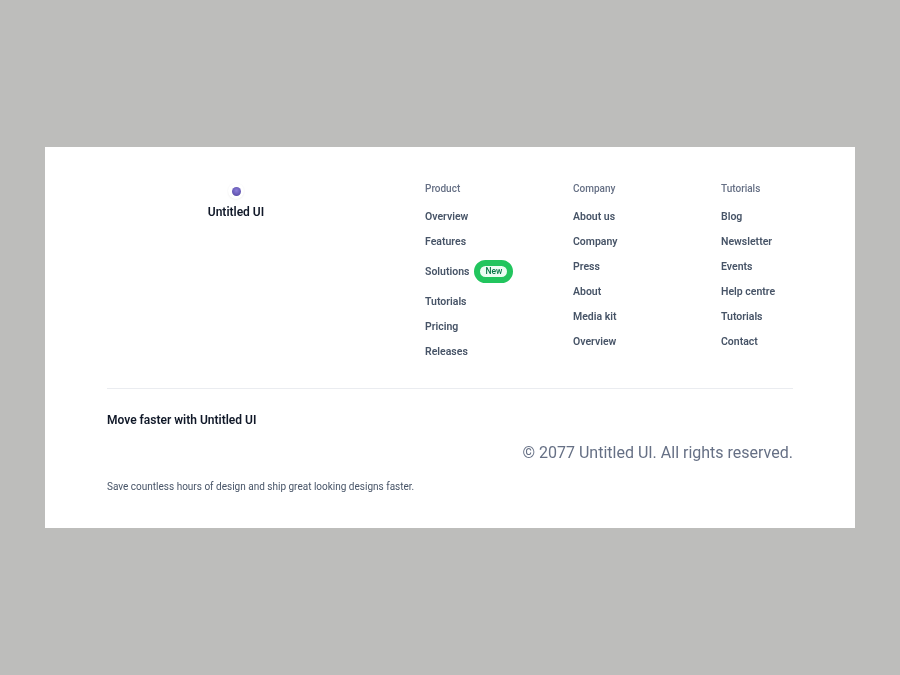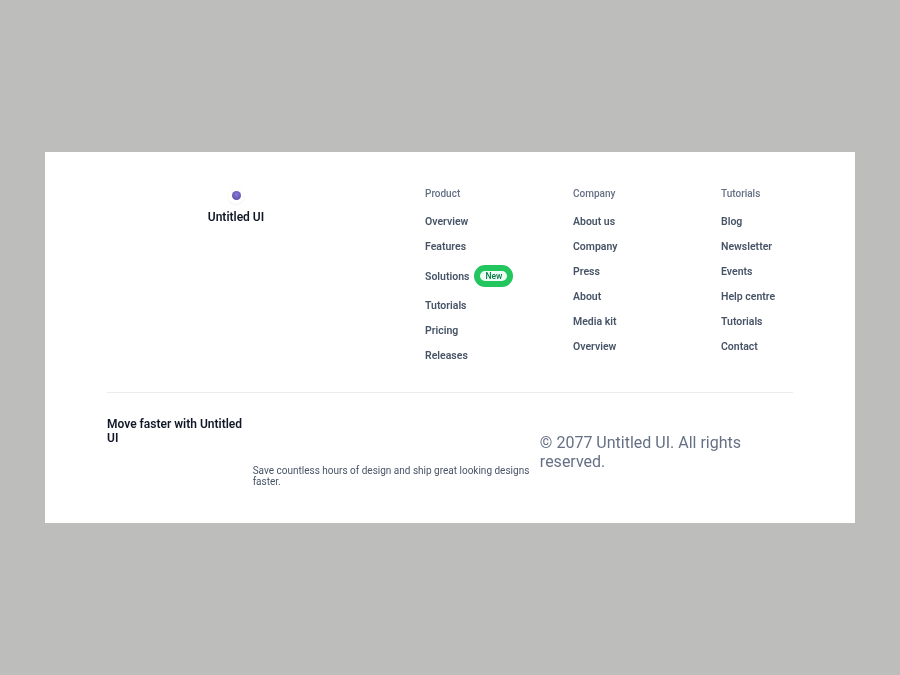--- a/index.html
+++ b/index.html
@@ -101,20 +101,21 @@
       margin-top: 30px;
       margin-bottom: 24px;
     }
     .footer-bottom {
       display: flex;
       justify-content: space-between;
       align-items: center;
     }
     .bottom-left {
       display: flex;
+      flex-direction: column;
       gap: 6px;
     }
     .tagline {
       font-size: 12px;
       font-weight: 600;
       color: #101828;
     }
     .subtext {
       font-size: 10px;
       font-weight: 400;

